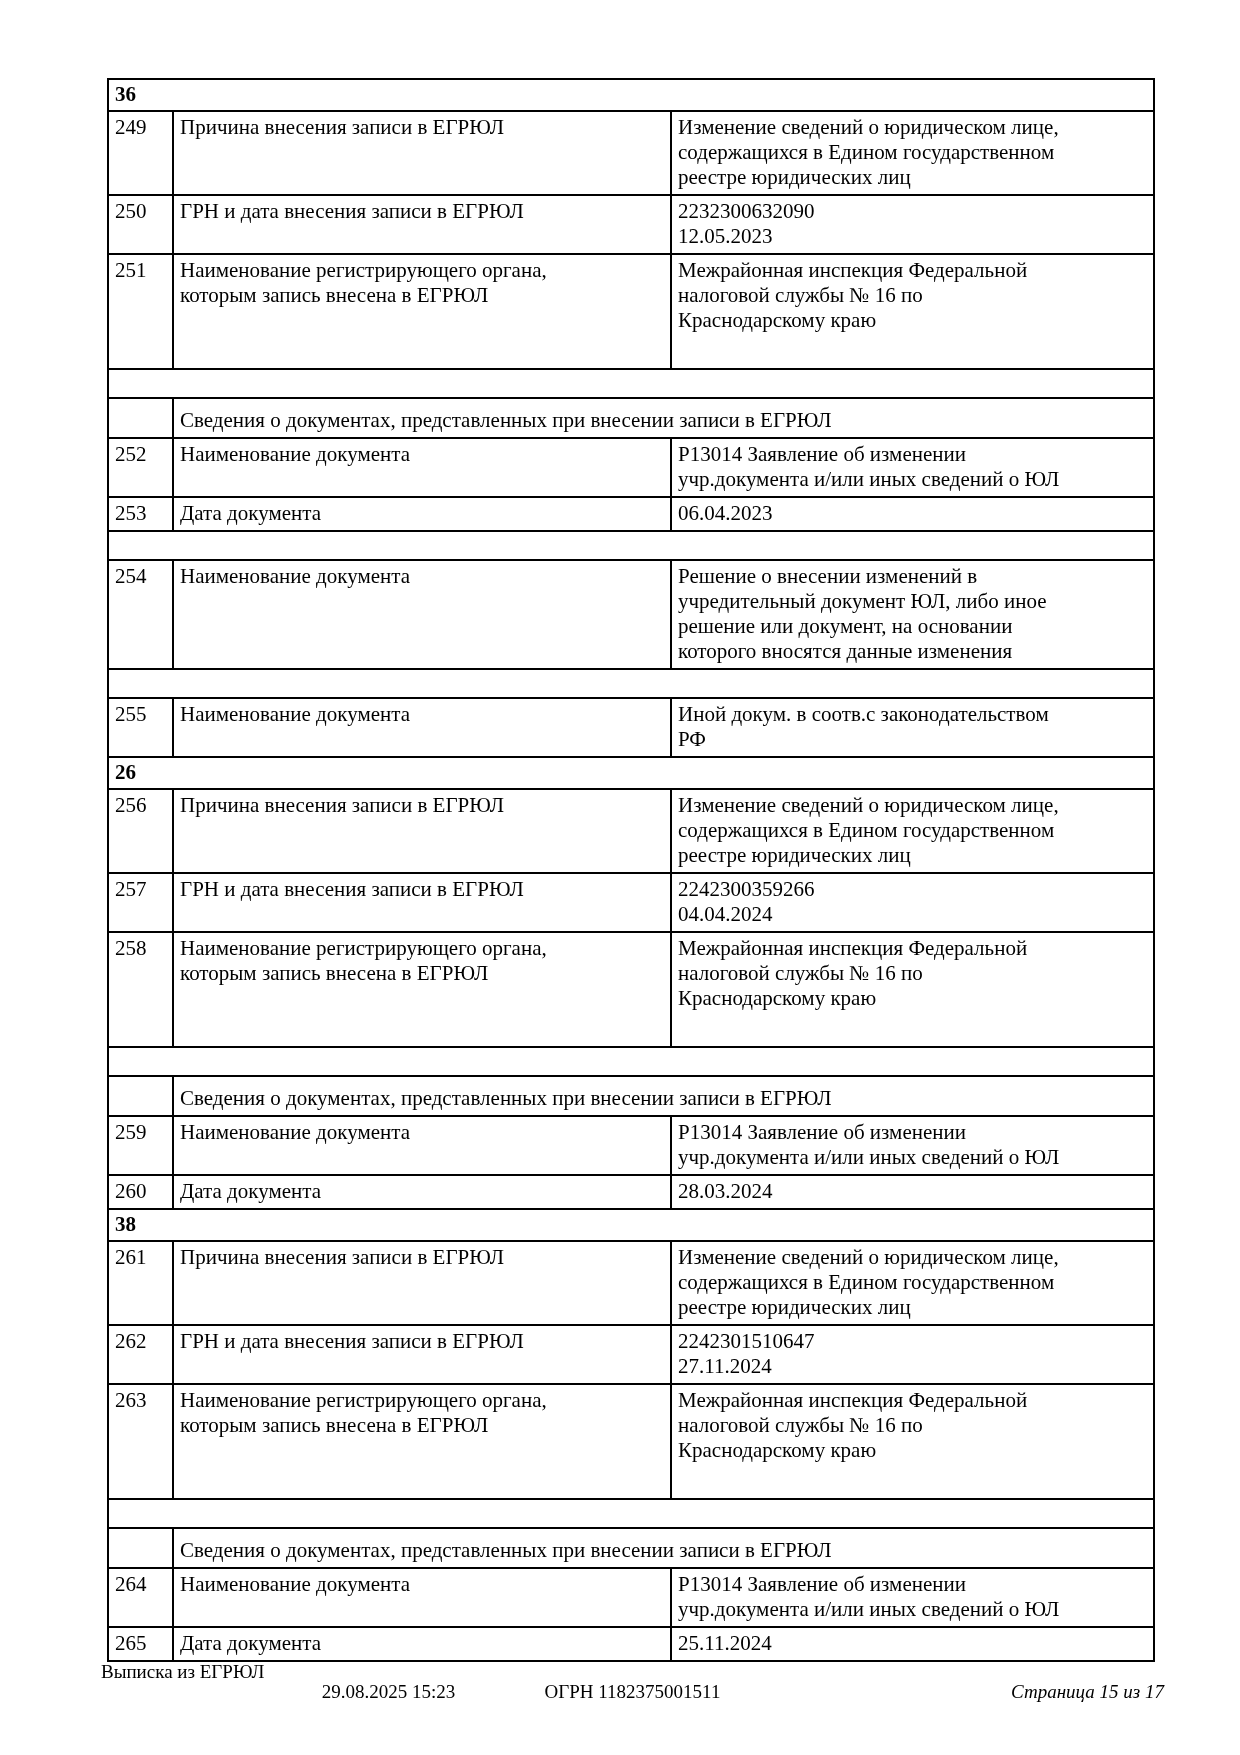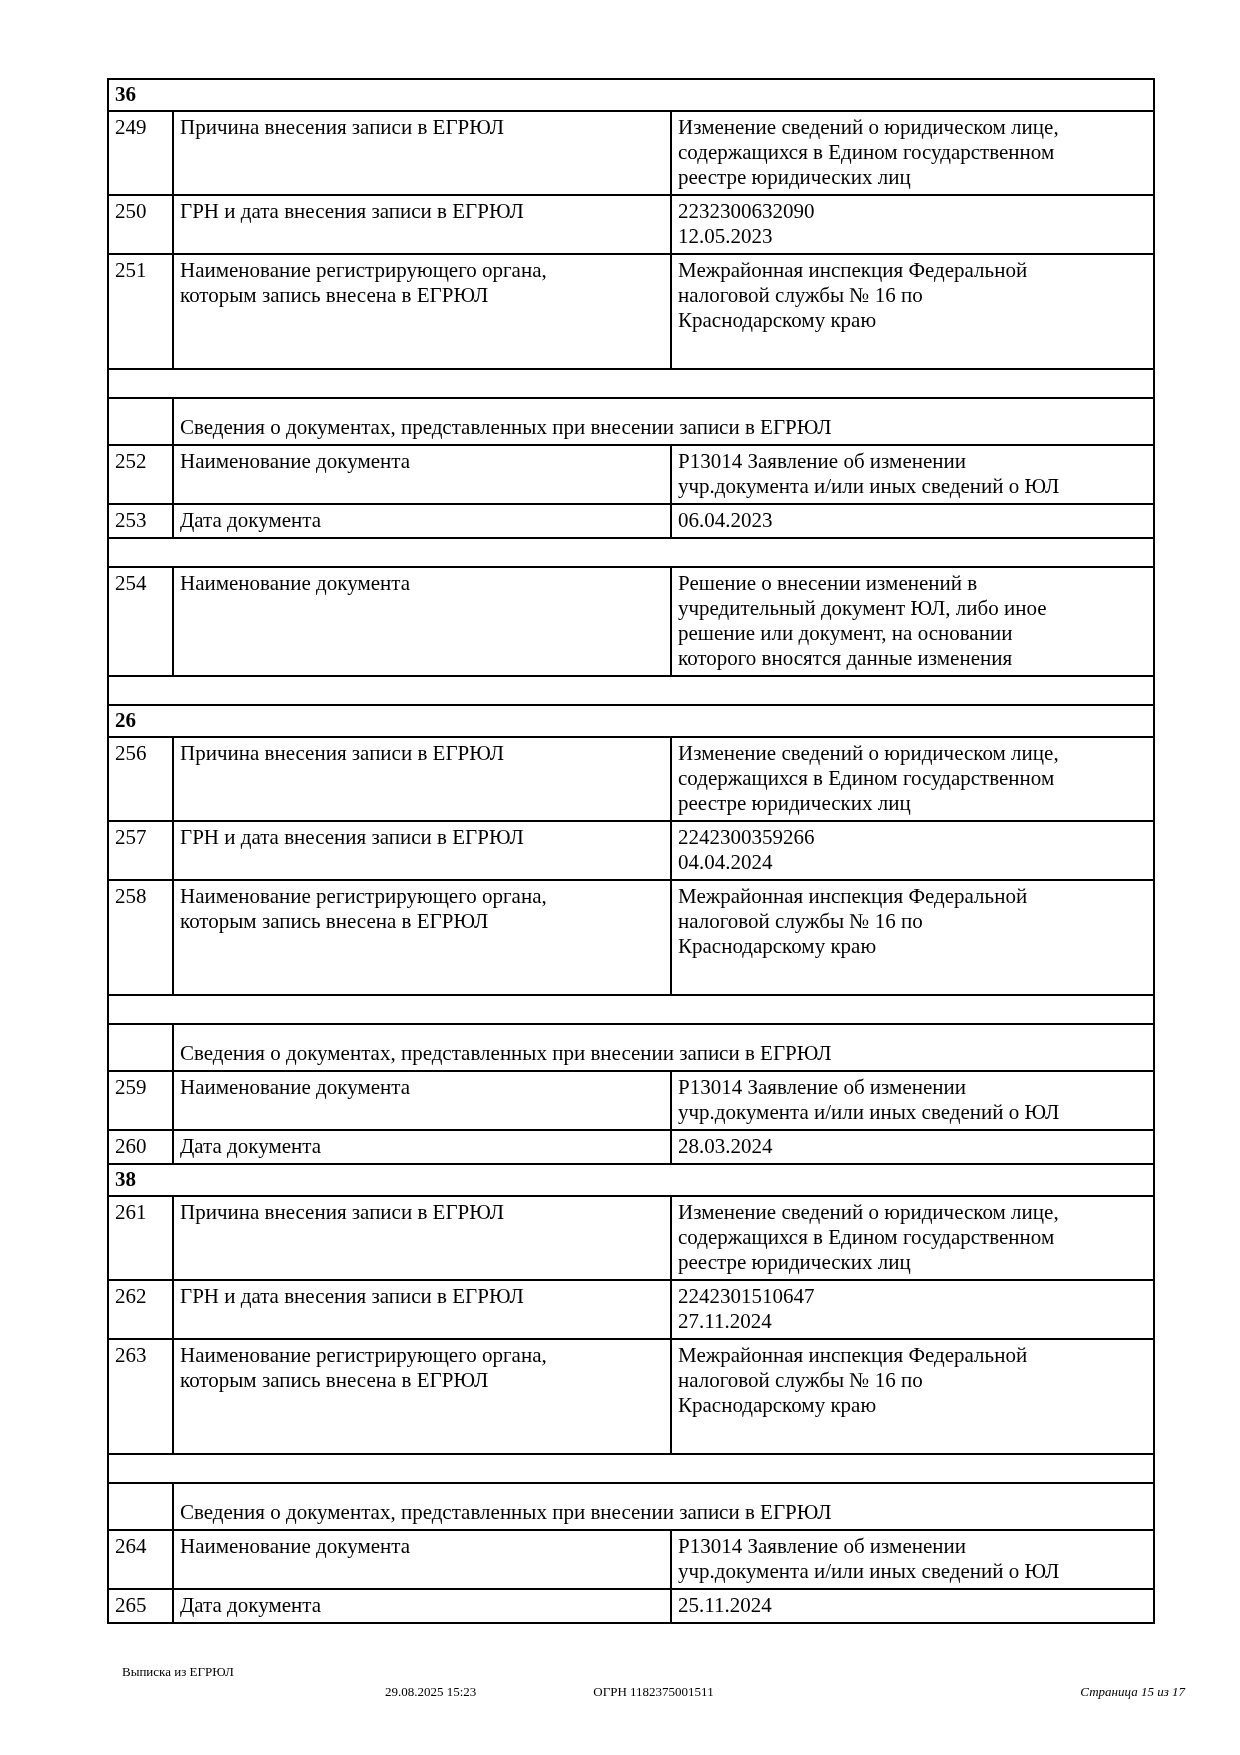--- a/index.html
+++ b/index.html
@@ -48,29 +48,29 @@
   }
   tr.spacer-row td {
     height: 27px;
     padding: 0;
   }
   tr.row-org td {
     height: 106px;
     margin-left: 48px;
   }
   tr.docs-row td {
-    padding-top: 16px;
+    padding-top: 9px;
     padding-bottom: 4px;
   }
   .footer {
     position: absolute;
-    left: 122px;
+    left: 101px;
     top: 1662px;
     width: 1063px;
-    font-size: 13px;
+    font-size: 19px;
     line-height: 20px;
   }
   .footer-line2 {
     display: flex;
     align-items: baseline;
   }
   .footer-left  { flex: 1; text-align: right; }
   .footer-center{ flex: 1; text-align: center; }
   .footer-right { flex: 1; text-align: right; font-style: italic; }
 </style>
@@ -134,20 +134,26 @@
           <td class="num-cell">254</td>
           <td class="label-cell">Наименование документа</td>
           <td class="value-cell">Решение о внесении изменений в
 учредительный документ ЮЛ, либо иное
 решение или документ, на основании
 которого вносятся данные изменения</td>
         </tr>
         <tr class="spacer-row">
           <td class="spacer-cell" colspan="3"></td>
         </tr>
+        <tr class="data-row row-doc_name">
+          <td class="num-cell">255</td>
+          <td class="label-cell">Наименование документа</td>
+          <td class="value-cell">Иной докум. в соотв.с законодательством
+РФ</td>
+        </tr>
         <tr class="section-row">
           <td class="section-cell" colspan="3">26</td>
         </tr>
         <tr class="data-row row-reason">
           <td class="num-cell">256</td>
           <td class="label-cell">Причина внесения записи в ЕГРЮЛ</td>
           <td class="value-cell">Изменение сведений о юридическом лице,
 содержащихся в Едином государственном
 реестре юридических лиц</td>
         </tr>

